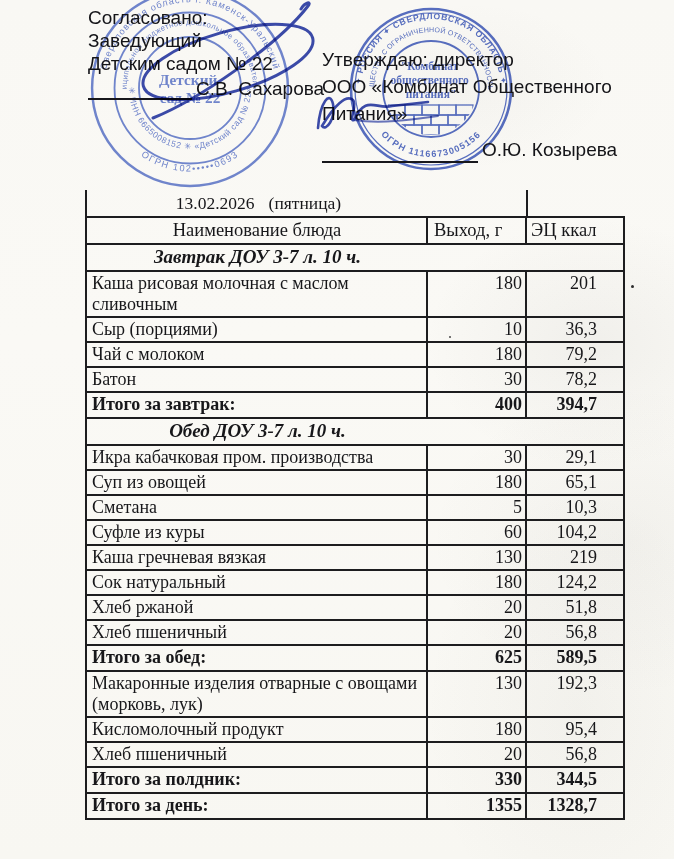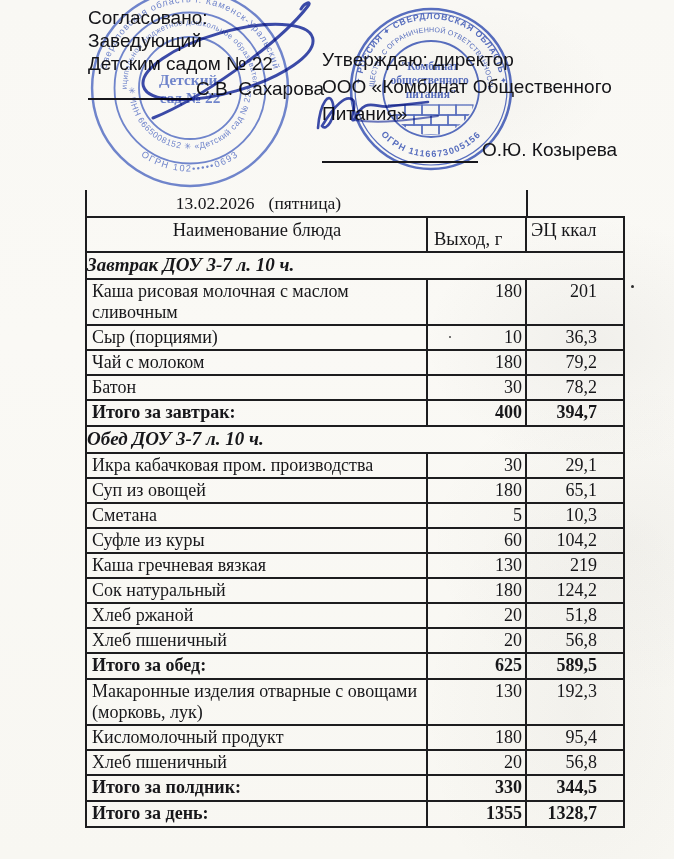--- a/index.html
+++ b/index.html
@@ -52,25 +52,25 @@
   .c-name{
     font-size:18px;line-height:21px;padding:1px 4px 1px 5px;
     border-right:2px solid #1d1d1f;box-sizing:border-box;
   }
   .c-w{
     font-size:18px;line-height:21px;padding:1px 3px 1px 2px;text-align:right;
     border-right:2px solid #1d1d1f;box-sizing:border-box;
   }
   .c-k{font-size:18px;line-height:21px;padding:1px 26px 1px 2px;text-align:right;}
   .head-row .c-name{text-align:center;font-size:18.5px;padding-top:2px;}
-  .head-row .c-w{text-align:left;padding-left:6px;font-size:18.5px;padding-top:11px;}
+  .head-row .c-w{text-align:left;padding-left:6px;font-size:18.5px;padding-top:2px;}
   .head-row .c-k{text-align:left;padding-left:4px;font-size:18.5px;padding-top:2px;}
   .section-row{display:block;min-height:26px;}
   .section-title{
-    width:341px;text-align:left;font-weight:bold;font-style:italic;
+    width:341px;text-align:center;font-weight:bold;font-style:italic;
     font-size:19px;line-height:22px;padding:1px 0 2px;
   }
   .total-row{min-height:26px;}
   .total-row .c-name,.total-row .c-w,.total-row .c-k{font-weight:bold;}
   
   .artifact-dot{position:absolute;border-radius:50%;pointer-events:none;}
 </style>
 </head>
 <body>
 

